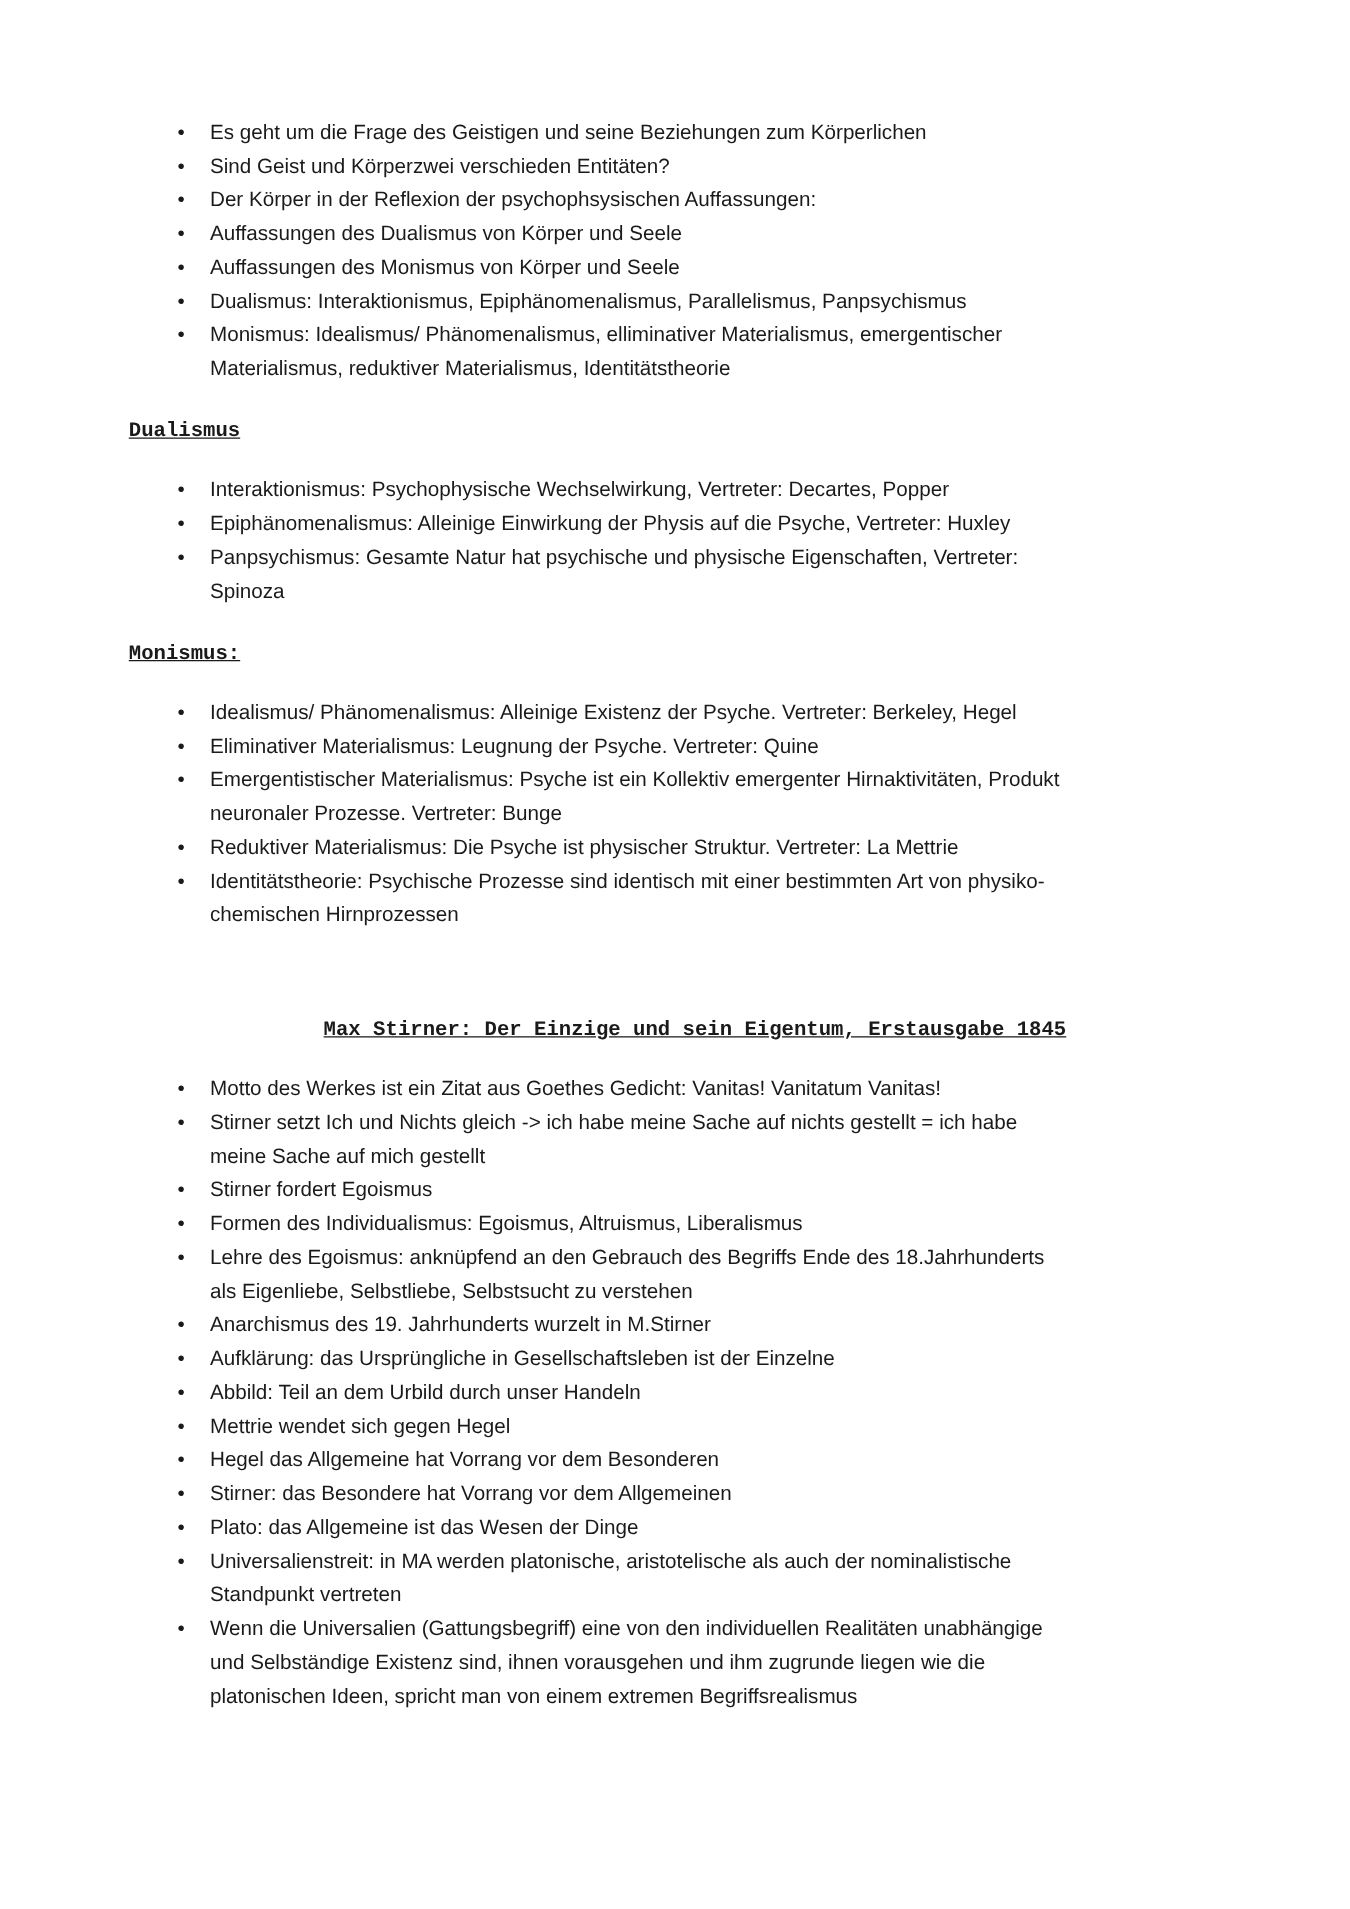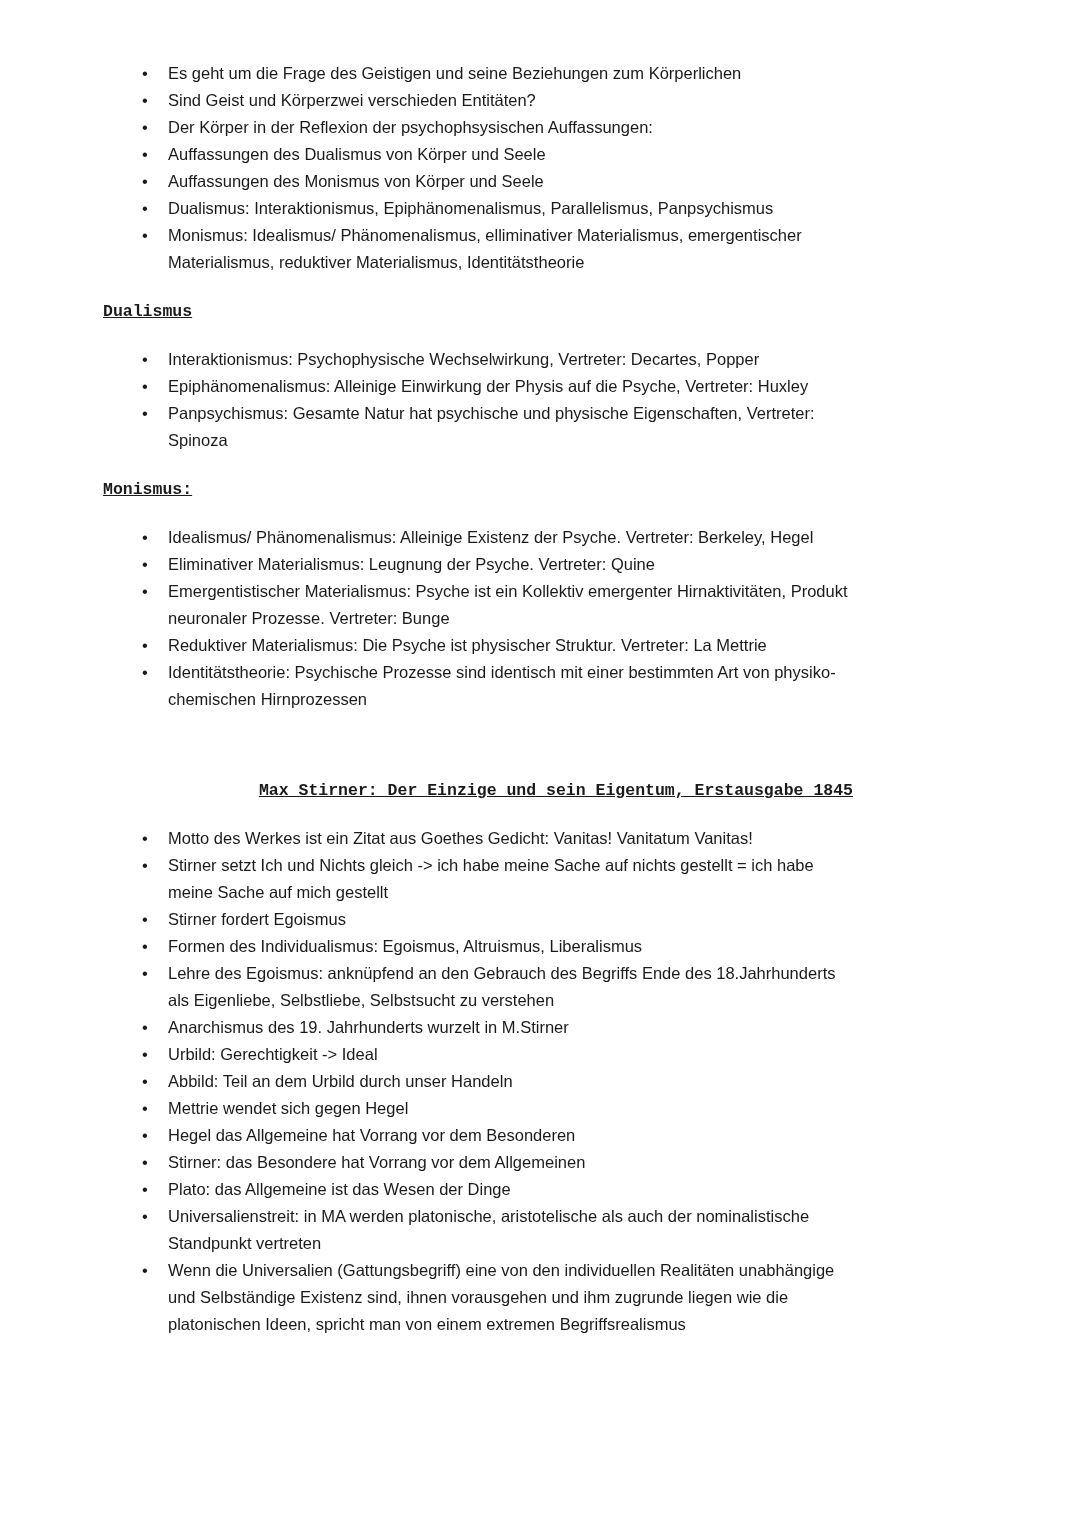--- a/index.html
+++ b/index.html
@@ -10,21 +10,21 @@
   body {
     width: 1080px;
     min-height: 1527px;
     font-family: "Liberation Sans", "DejaVu Sans", sans-serif;
     color: #1a1a1a;
   }
   .page {
     box-sizing: border-box;
     width: 948px;
     min-height: 1527px;
-    padding: 60px 95px 60px 103px;
+    padding: 93px 95px 60px 103px;
     background: #ffffff;
   }
   .doc-section {
     margin: 0;
   }
   .doc-heading {
     font-size: 16.5px;
     font-weight: bold;
     text-decoration: underline;
     line-height: 27px;
@@ -93,21 +93,21 @@
     </section>
     <section class="doc-section extra-gap">
       <h2 class="doc-heading">Max Stirner: Der Einzige und sein Eigentum, Erstausgabe 1845</h2>
       <ul class="bullet-list">
         <li class="bullet-item">Motto des Werkes ist ein Zitat aus Goethes Gedicht: Vanitas! Vanitatum Vanitas!</li>
         <li class="bullet-item">Stirner setzt Ich und Nichts gleich -&gt; ich habe meine Sache auf nichts gestellt = ich habe meine Sache auf mich gestellt</li>
         <li class="bullet-item">Stirner fordert Egoismus</li>
         <li class="bullet-item">Formen des Individualismus: Egoismus, Altruismus, Liberalismus</li>
         <li class="bullet-item">Lehre des Egoismus: anknüpfend an den Gebrauch des Begriffs Ende des 18.Jahrhunderts als Eigenliebe, Selbstliebe, Selbstsucht zu verstehen</li>
         <li class="bullet-item">Anarchismus des 19. Jahrhunderts wurzelt in M.Stirner</li>
-        <li class="bullet-item">Urbild: Gerechtigkeit -&gt; Ideal</li>
+        <li class="bullet-item">Aufklärung: das Ursprüngliche in Gesellschaftsleben ist der Einzelne</li>
         <li class="bullet-item">Abbild: Teil an dem Urbild durch unser Handeln</li>
         <li class="bullet-item">Mettrie wendet sich gegen Hegel</li>
         <li class="bullet-item">Hegel das Allgemeine hat Vorrang vor dem Besonderen</li>
         <li class="bullet-item">Stirner: das Besondere hat Vorrang vor dem Allgemeinen</li>
         <li class="bullet-item">Plato: das Allgemeine ist das Wesen der Dinge</li>
         <li class="bullet-item">Universalienstreit: in MA werden platonische, aristotelische als auch der nominalistische Standpunkt vertreten</li>
         <li class="bullet-item">Wenn die Universalien (Gattungsbegriff) eine von den individuellen Realitäten unabhängige und Selbständige Existenz sind, ihnen vorausgehen und ihm zugrunde liegen wie die platonischen Ideen, spricht man von einem extremen Begriffsrealismus</li>
       </ul>
     </section>
   </div>

